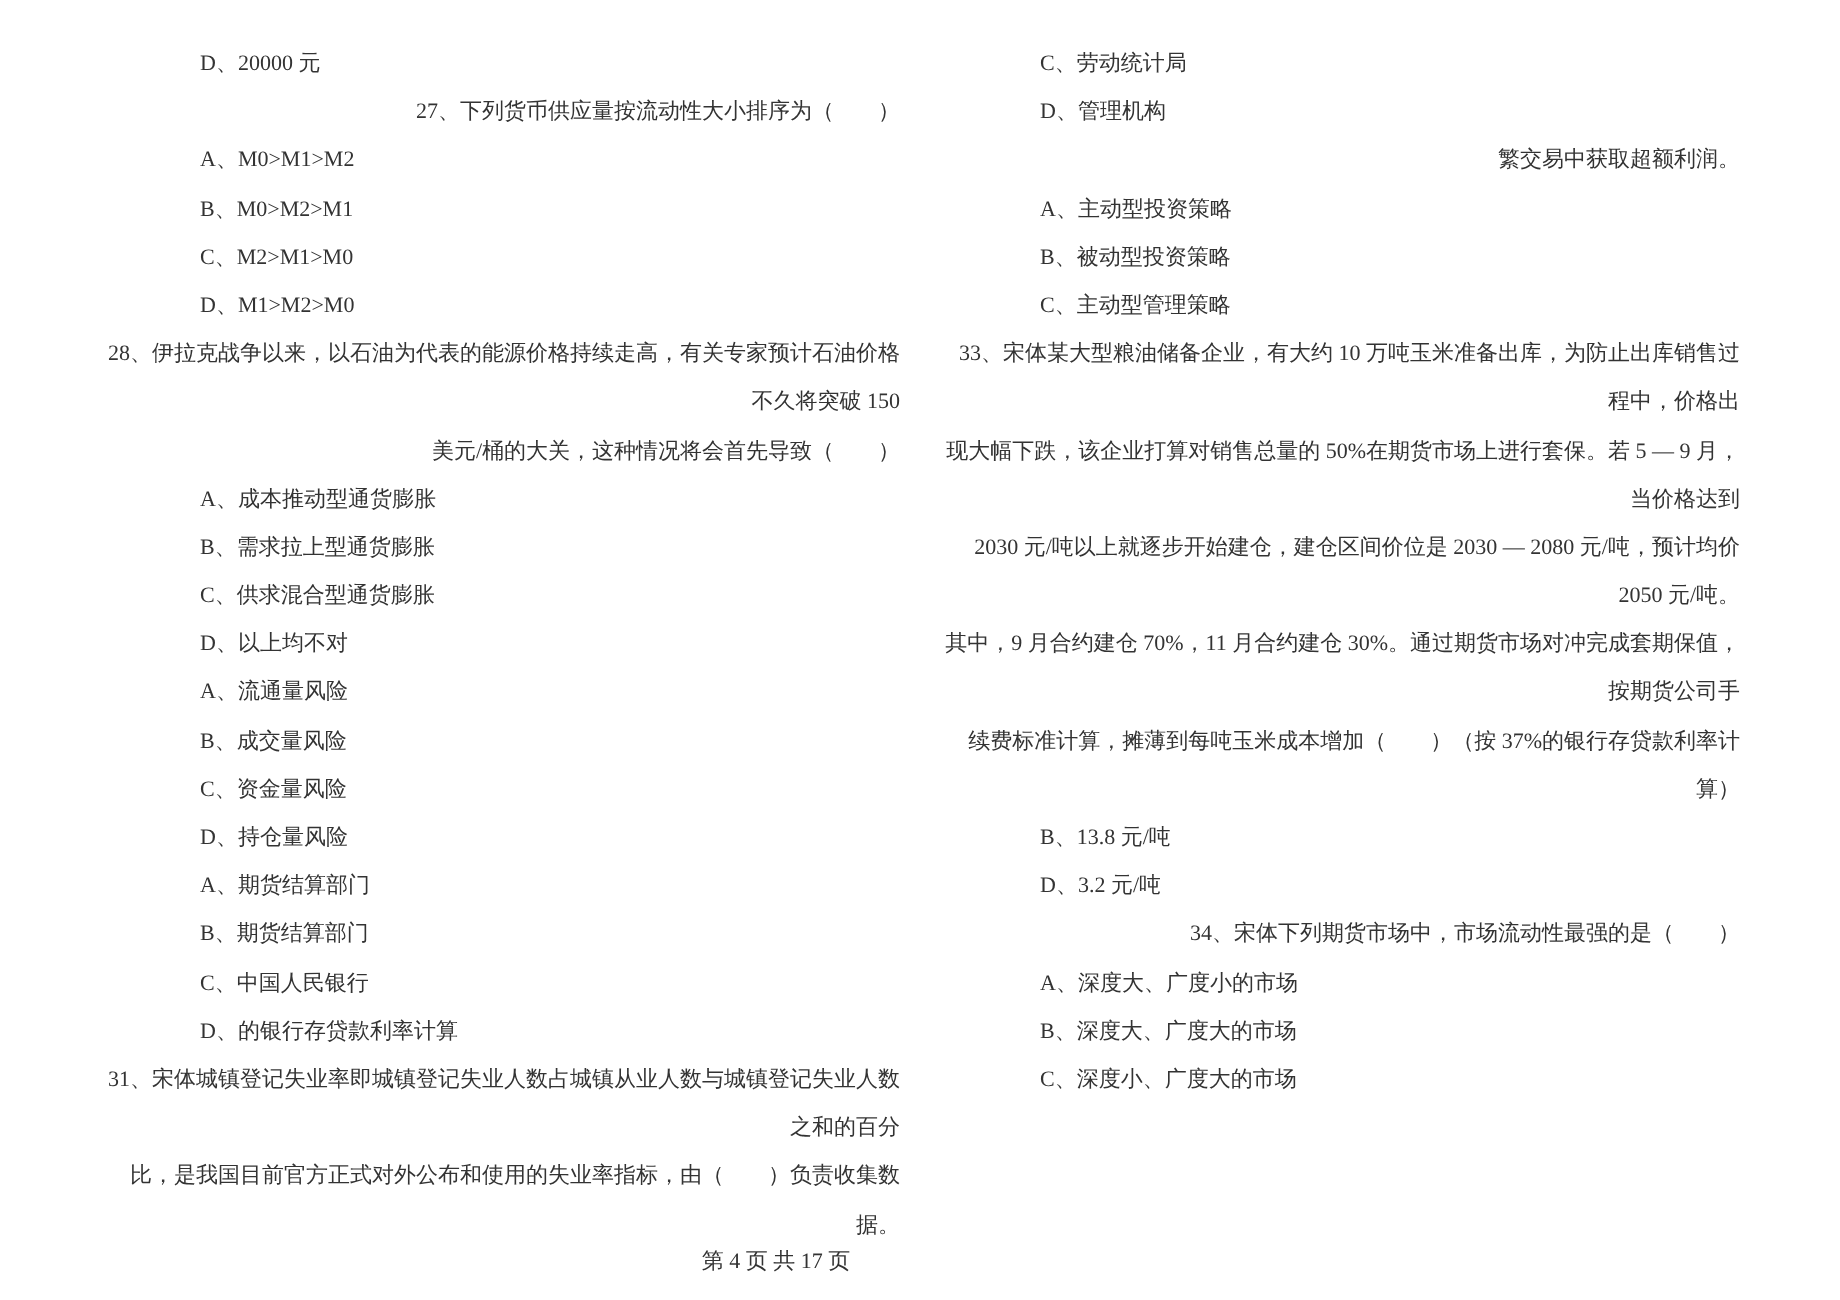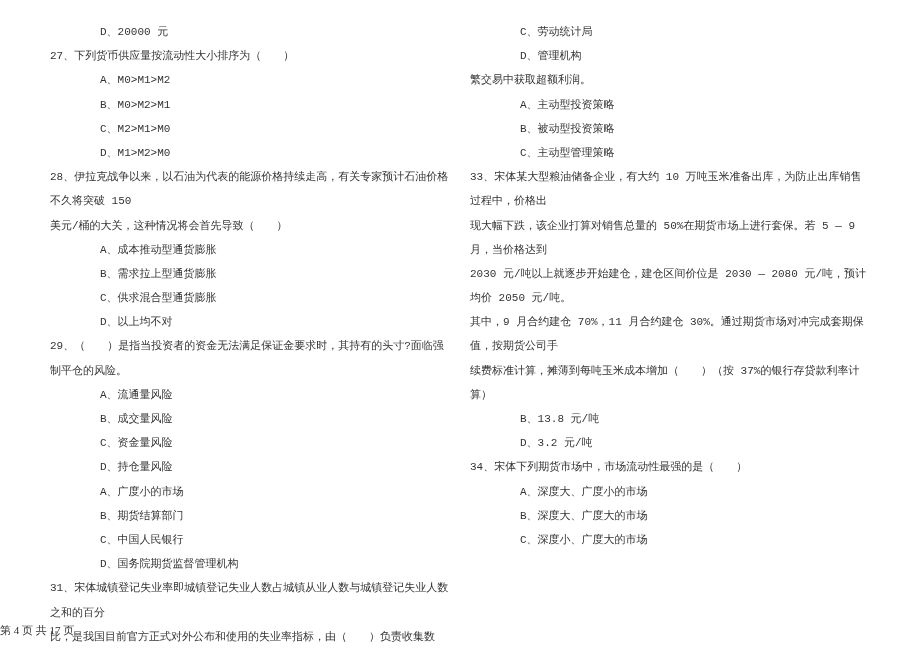--- a/index.html
+++ b/index.html
@@ -18,27 +18,28 @@
     display: flex;
     padding: 20px 40px 0 40px;
     height: 600px;
     box-sizing: border-box;
   }
   .col {
     flex: 1;
     padding: 0 10px;
     line-height: 2.2;
   }
-  .line { white-space: pre-wrap; font-family: Liberation Mono, monospace; }
+  .line { white-space: pre-wrap; }
   .indent-opt { padding-left: 50px; }
-  .indent-q { padding-left: 0; }
+  .indent-q { padding-left: 0; text-align: right; }
   .footer {
     position: absolute;
     bottom: 12px;
     width: 776px;
+    text-align: center;
     font-size: 11px;
     color: #333;
   }
 </style>
 </head>
 <body>
 
 <div class="page">
   <div class="col" id="col-left">
       <div class="line indent-opt">D、20000 元</div>
@@ -46,29 +47,28 @@
       <div class="line indent-opt">A、M0&gt;M1&gt;M2</div>
       <div class="line indent-opt">B、M0&gt;M2&gt;M1</div>
       <div class="line indent-opt">C、M2&gt;M1&gt;M0</div>
       <div class="line indent-opt">D、M1&gt;M2&gt;M0</div>
       <div class="line indent-q">28、伊拉克战争以来，以石油为代表的能源价格持续走高，有关专家预计石油价格不久将突破 150</div>
       <div class="line indent-q">美元/桶的大关，这种情况将会首先导致（　　）</div>
       <div class="line indent-opt">A、成本推动型通货膨胀</div>
       <div class="line indent-opt">B、需求拉上型通货膨胀</div>
       <div class="line indent-opt">C、供求混合型通货膨胀</div>
       <div class="line indent-opt">D、以上均不对</div>
-      <div class="line indent-q">29、（　　）是指当投资者的资金无法满足保证金要求时，其持有的头寸?面临强制平仓的风险。</div>
       <div class="line indent-opt">A、流通量风险</div>
       <div class="line indent-opt">B、成交量风险</div>
       <div class="line indent-opt">C、资金量风险</div>
       <div class="line indent-opt">D、持仓量风险</div>
-      <div class="line indent-opt">A、广度小的市场</div>
+      <div class="line indent-opt">A、期货结算部门</div>
       <div class="line indent-opt">B、期货结算部门</div>
       <div class="line indent-opt">C、中国人民银行</div>
-      <div class="line indent-opt">D、国务院期货监督管理机构</div>
+      <div class="line indent-opt">D、的银行存贷款利率计算</div>
       <div class="line indent-q">31、宋体城镇登记失业率即城镇登记失业人数占城镇从业人数与城镇登记失业人数之和的百分</div>
       <div class="line indent-q">比，是我国目前官方正式对外公布和使用的失业率指标，由（　　）负责收集数据。</div>
     </div>
   <div class="col" id="col-right">
       <div class="line indent-opt">C、劳动统计局</div>
       <div class="line indent-opt">D、管理机构</div>
       <div class="line indent-q">繁交易中获取超额利润。</div>
       <div class="line indent-opt">A、主动型投资策略</div>
       <div class="line indent-opt">B、被动型投资策略</div>
       <div class="line indent-opt">C、主动型管理策略</div>

